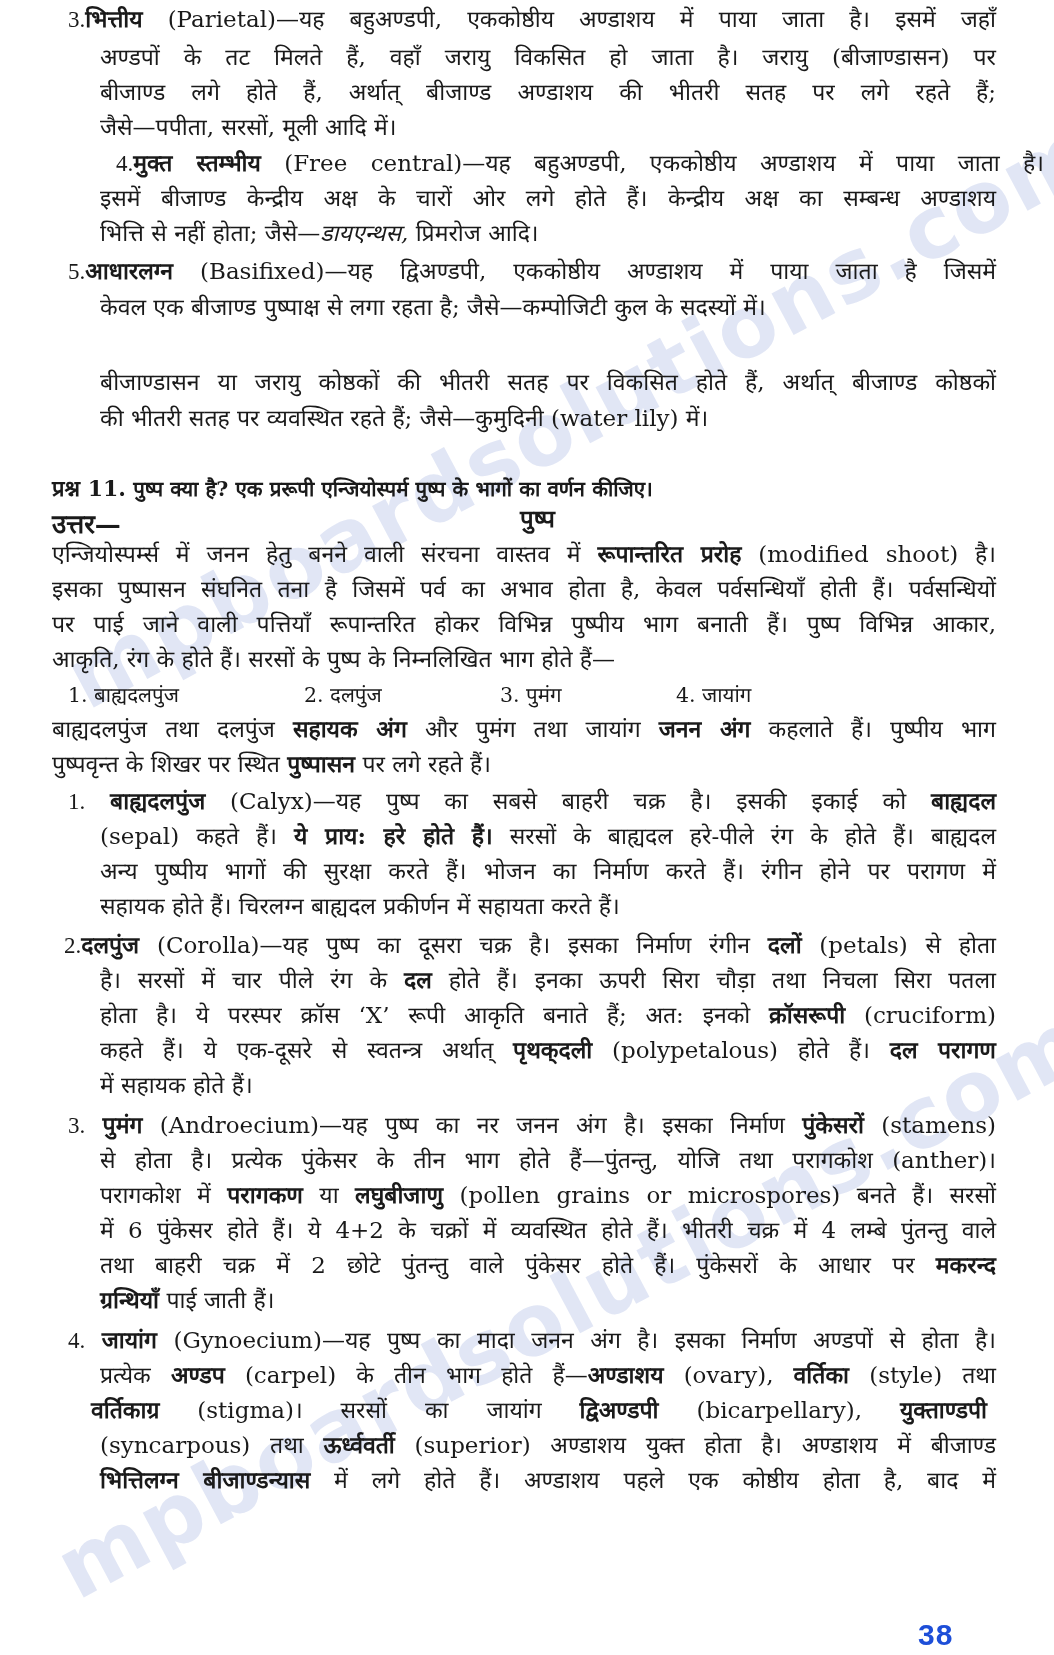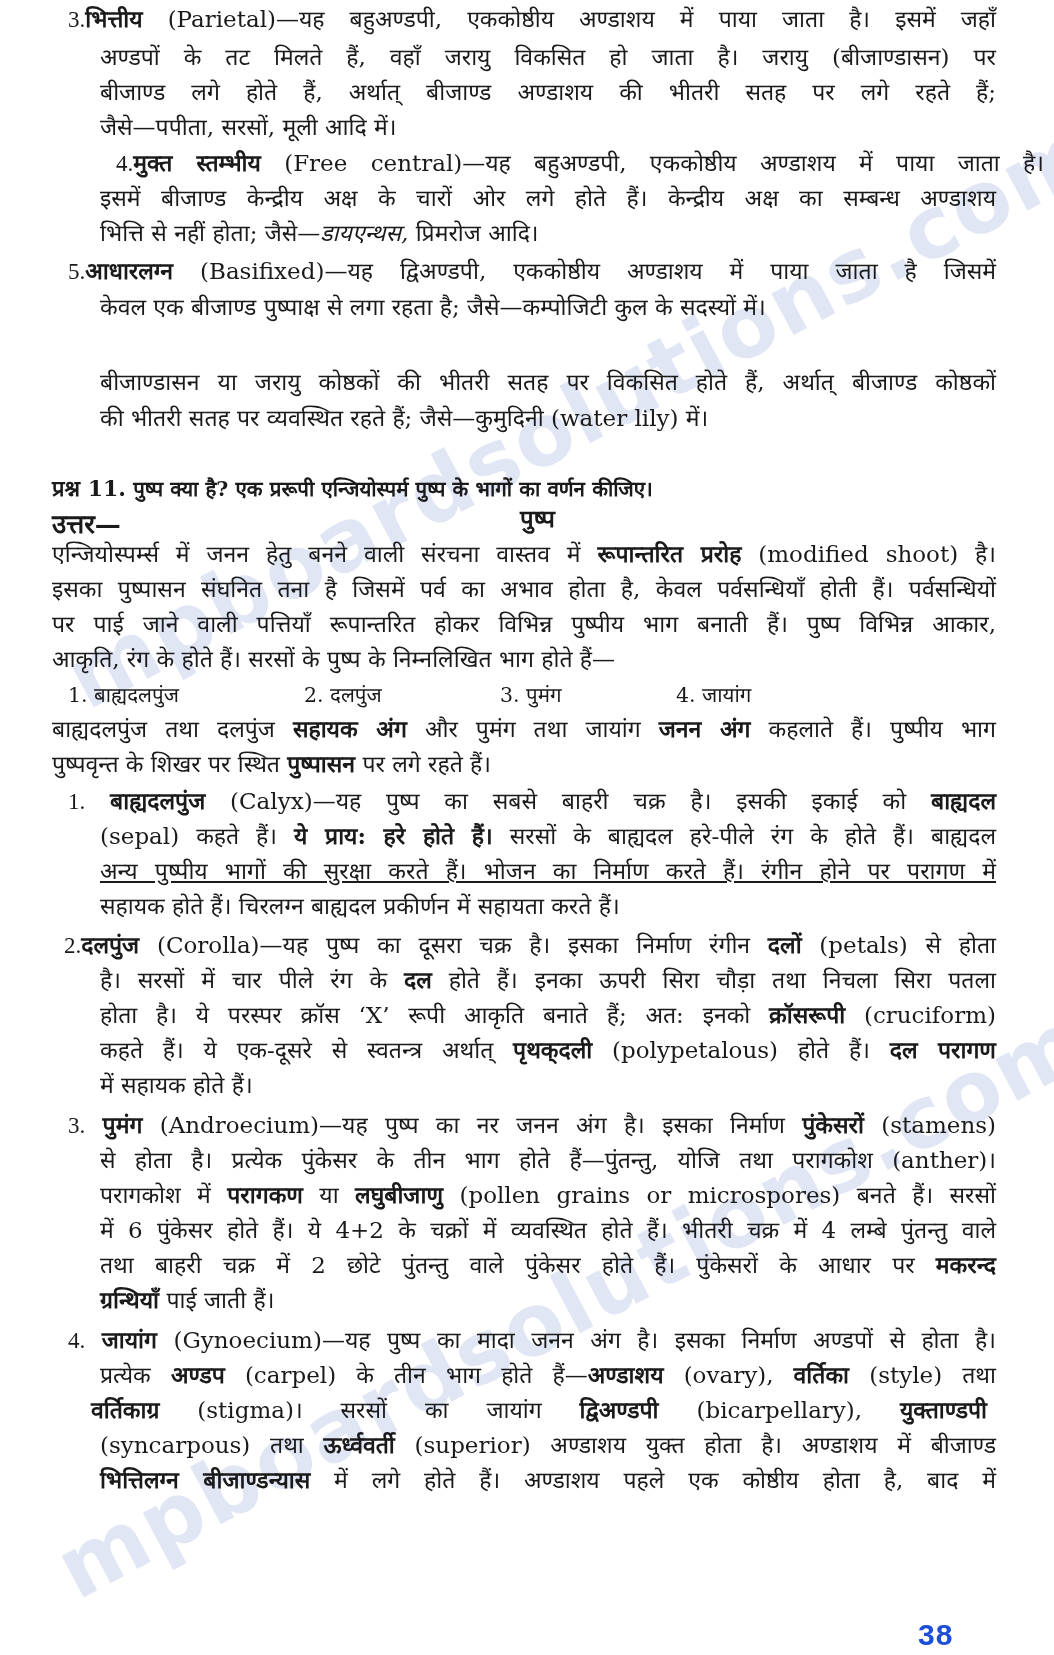--- a/index.html
+++ b/index.html
@@ -88,21 +88,21 @@
   <div class="line last" style="left:52px; top:749px; width:944px;">
     <span>पुष्पवृन्त के शिखर पर स्थित </span><span class="b">पुष्पासन</span><span> पर लगे रहते हैं।</span>
   </div>
 
   <div class="line" style="left:68px; top:786px; width:928px;">
     <span class="num">1.</span> <span class="b">बाह्यदलपुंज</span> <span>(Calyx)</span><span>—यह पुष्प का सबसे बाहरी चक्र है। इसकी इकाई को </span><span class="b">बाह्यदल</span>
   </div>
   <div class="line" style="left:100px; top:821px; width:896px;">
     <span>(sepal) कहते हैं। </span><span class="b">ये प्राय: हरे होते हैं।</span><span> सरसों के बाह्यदल हरे-पीले रंग के होते हैं। बाह्यदल</span>
   </div>
-  <div class="line" style="left:100px; top:856px; width:896px;text-decoration:underline;">अन्य पुष्पीय भागों की सुरक्षा करते हैं। भोजन का निर्माण करते हैं। रंगीन होने पर परागण में</div>
+  <div class="line" style="left:100px; top:856px; width:896px;">अन्य पुष्पीय भागों की सुरक्षा करते हैं। भोजन का निर्माण करते हैं। रंगीन होने पर परागण में</div>
   <div class="line last" style="left:100px; top:891px; width:896px;">सहायक होते हैं। चिरलग्न बाह्यदल प्रकीर्णन में सहायता करते हैं।</div>
 
   <div class="line" style="left:64px; top:930px; width:932px;">
     <span class="num">2.</span><span class="b">दलपुंज</span> <span>(Corolla)</span><span>—यह पुष्प का दूसरा चक्र है। इसका निर्माण रंगीन </span><span class="b">दलों</span><span> (petals) से होता</span>
   </div>
   <div class="line" style="left:100px; top:965px; width:896px;">
     <span>है। सरसों में चार पीले रंग के </span><span class="b">दल</span><span> होते हैं। इनका ऊपरी सिरा चौड़ा तथा निचला सिरा पतला</span>
   </div>
   <div class="line" style="left:100px; top:1000px; width:896px;">
     <span>होता है। ये परस्पर क्रॉस ‘X’ रूपी आकृति बनाते हैं; अत: इनको </span><span class="b">क्रॉसरूपी</span><span> (cruciform)</span>

